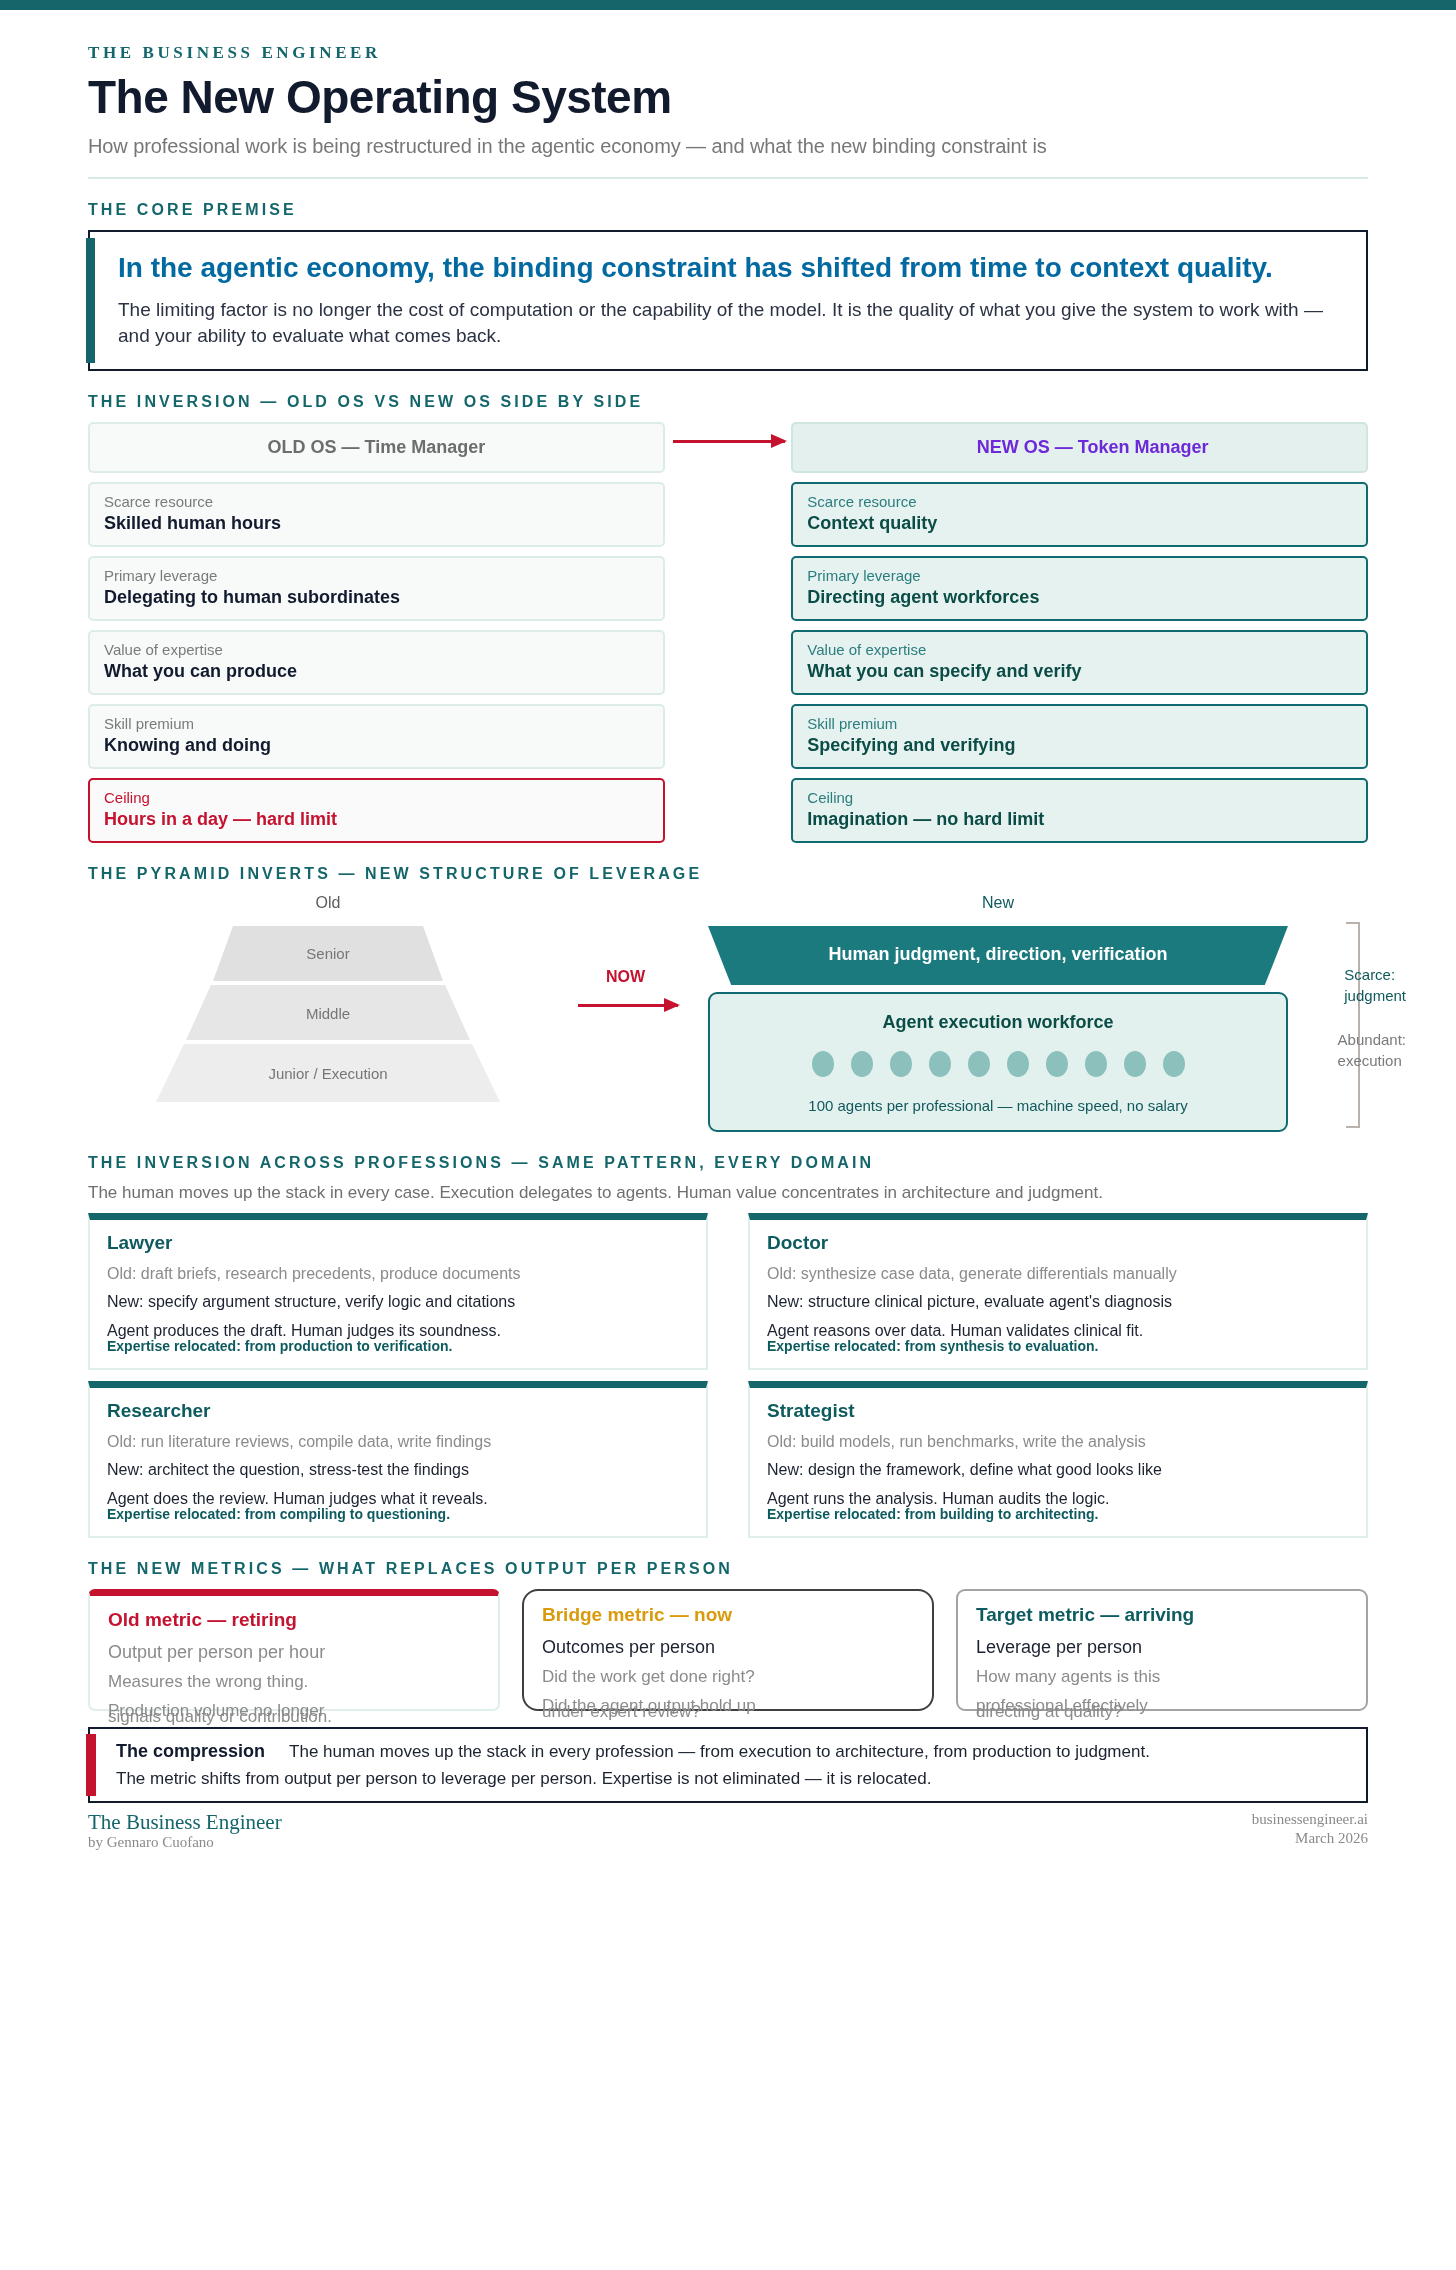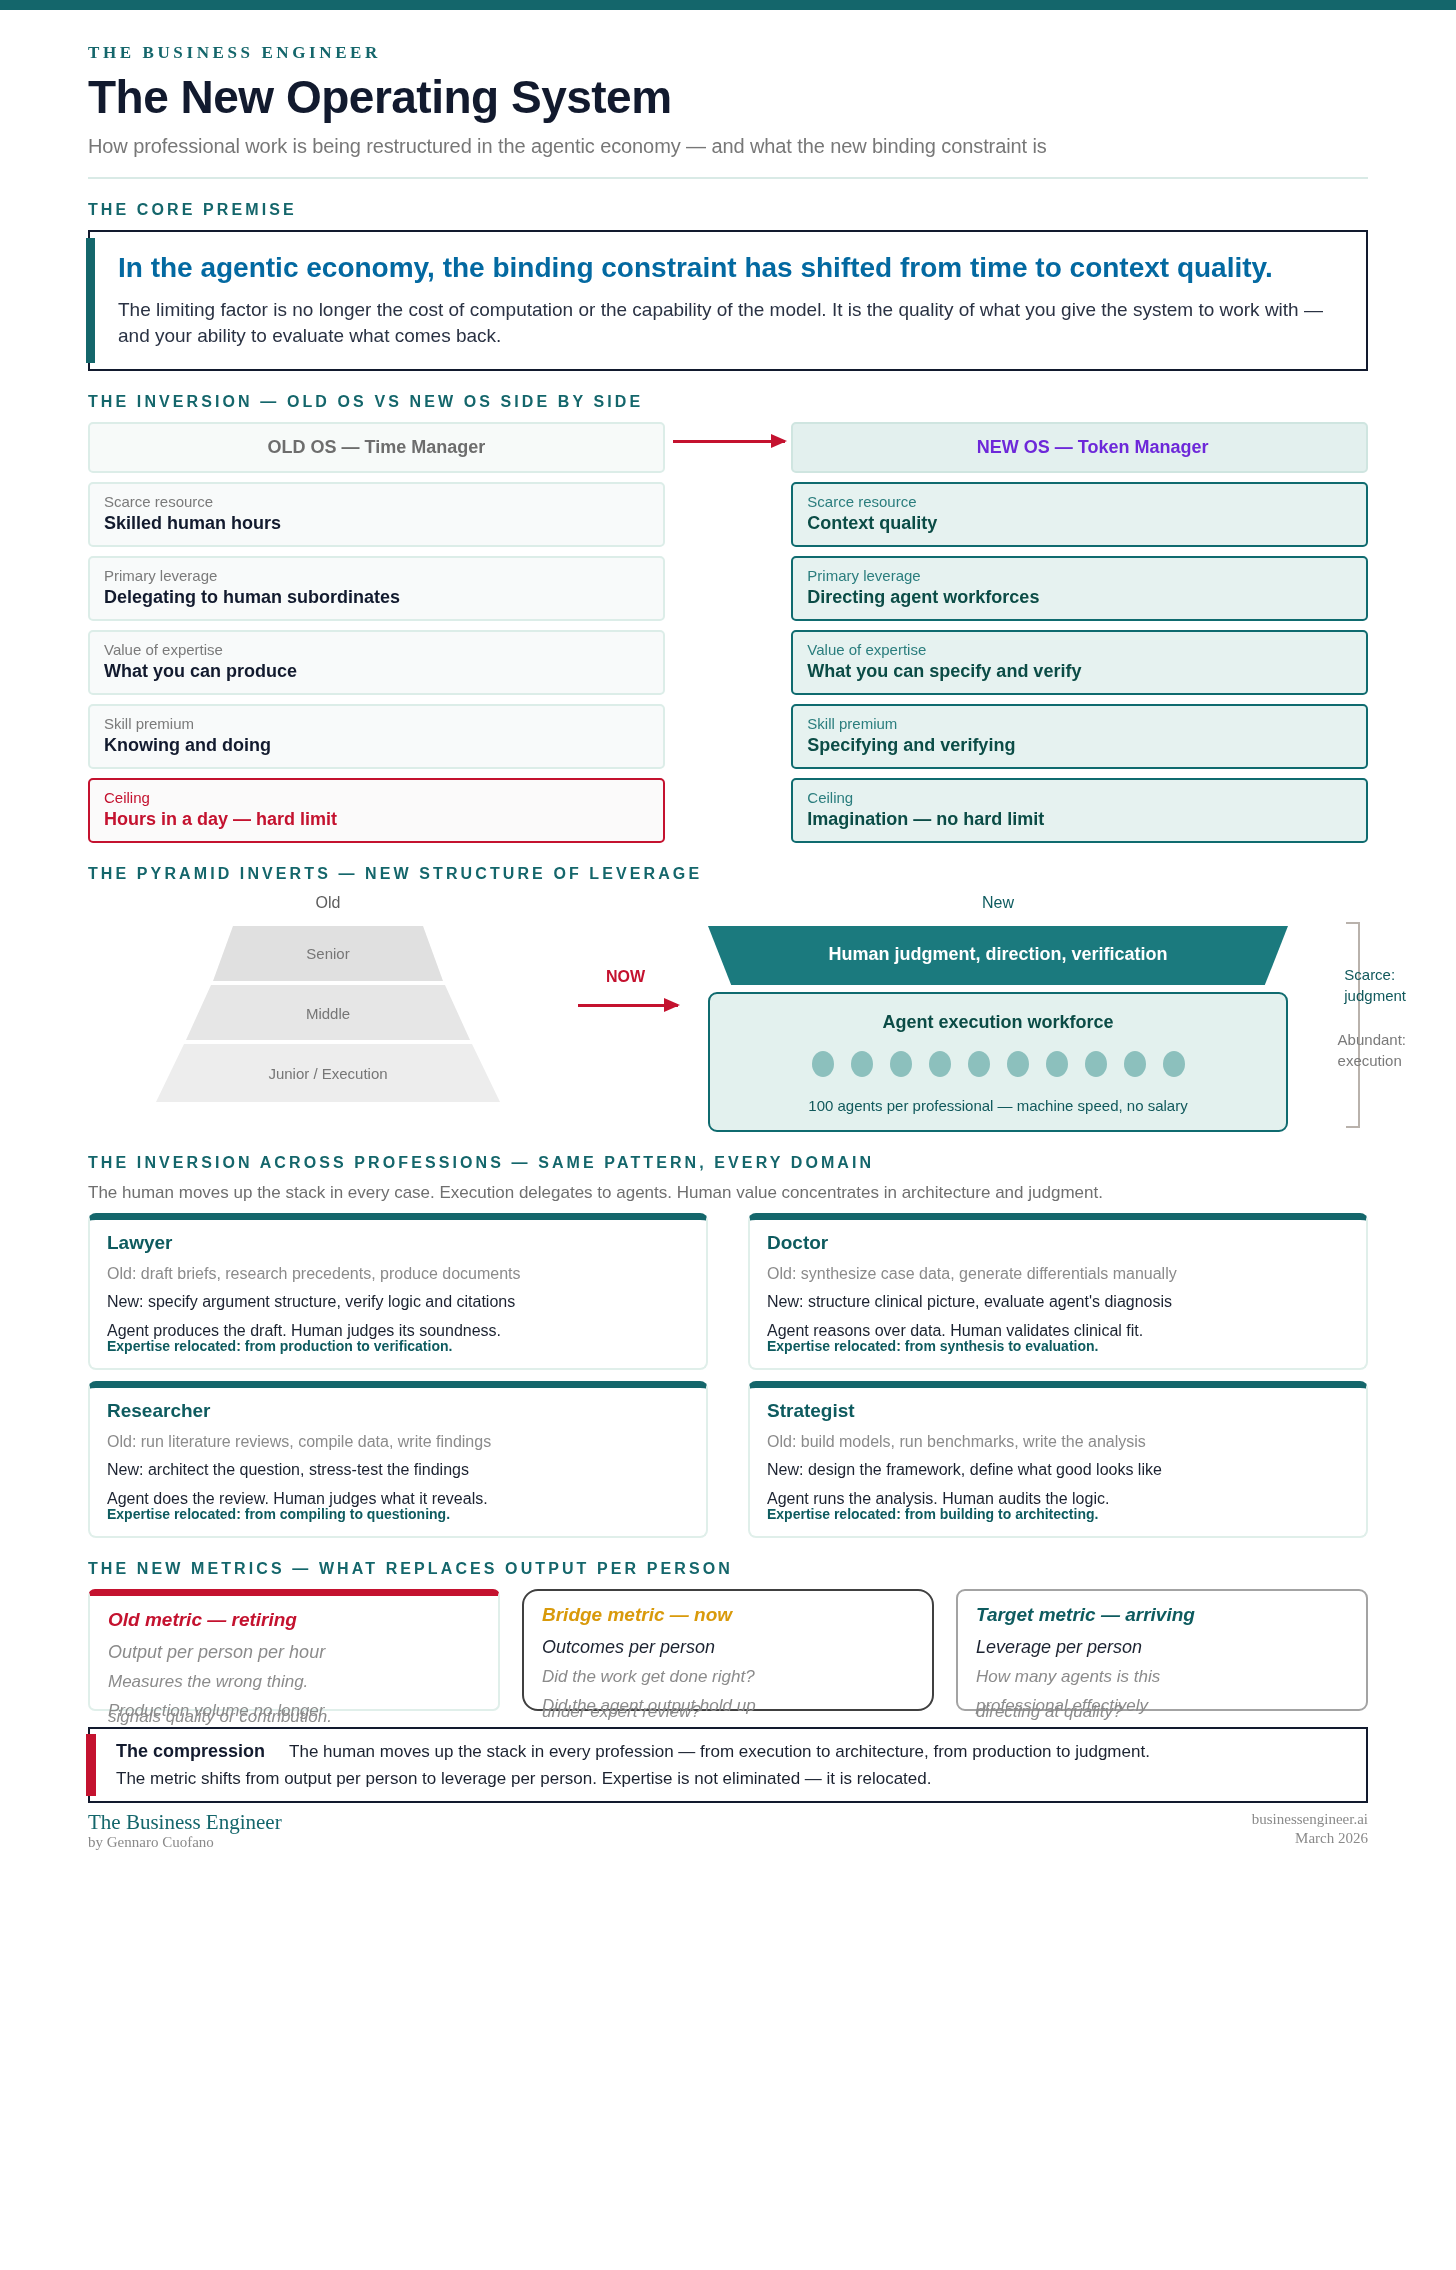--- a/index.html
+++ b/index.html
@@ -138,31 +138,31 @@
     border: 2px solid #b9b2ac; border-left: none;
   }
   .bracket-txt { position: absolute; right: -118px; font-size: 15px; line-height: 1.4; }
   .bracket-txt.scarce { top: 70px; color: #11595c; }
   .bracket-txt.abund  { top: 135px; color: #7a7a7a; }
 
   
   .sub-note { font-size: 17px; color: #6f6f6f; margin-bottom: 10px; }
   .prof-grid { display: grid; grid-template-columns: 1fr 1fr; gap: 11px 40px; }
   .prof-card {
-    border: 2px solid #e0efea; border-radius: 8px; background: #ffffff;
+    border: 2px solid #e0efea; border-radius: 0; background: #ffffff;
     border-top: 7px solid #14666b; padding: 12px 17px 14px 17px;
   }
   .prof-name { color: #0e5b5f; font-size: 19px; font-weight: 700; }
   .prof-old { color: #8b8b8b; font-size: 16px; margin-top: 11px; }
   .prof-new { color: #1b2230; font-size: 16px; margin-top: 10px; }
   .prof-agent { color: #1b2230; font-size: 16px; margin-top: 11px; }
   .prof-reloc { color: #0e5b5f; font-size: 14px; font-weight: 700; margin-top: -2px; }
 
   
-  .met-grid { display: grid; grid-template-columns: 1fr 1fr 1fr; gap: 13px 22px; font-style: italic; }
+  .met-grid { display: grid; grid-template-columns: 1fr 1fr 1fr; gap: 13px 22px; }
   .met-card {
     border: 2px solid #e0efea; border-radius: 7px; background: #ffffff;
     border-top: 7px solid #c4122f; padding: 13px 18px 17px 18px; position: relative;
     height: 122px;
   }
   .met-card.bridge { border: 2px solid #404040; border-radius: 16px; }
   .met-card.target { border: 2px solid #a3a3a3; border-radius: 9px; }
   .met-title { font-size: 19px; font-weight: 700; color: #c4122f; }
   .met-card.bridge .met-title { color: #d99a0b; }
   .met-card.target .met-title { color: #0e5b5f; }

